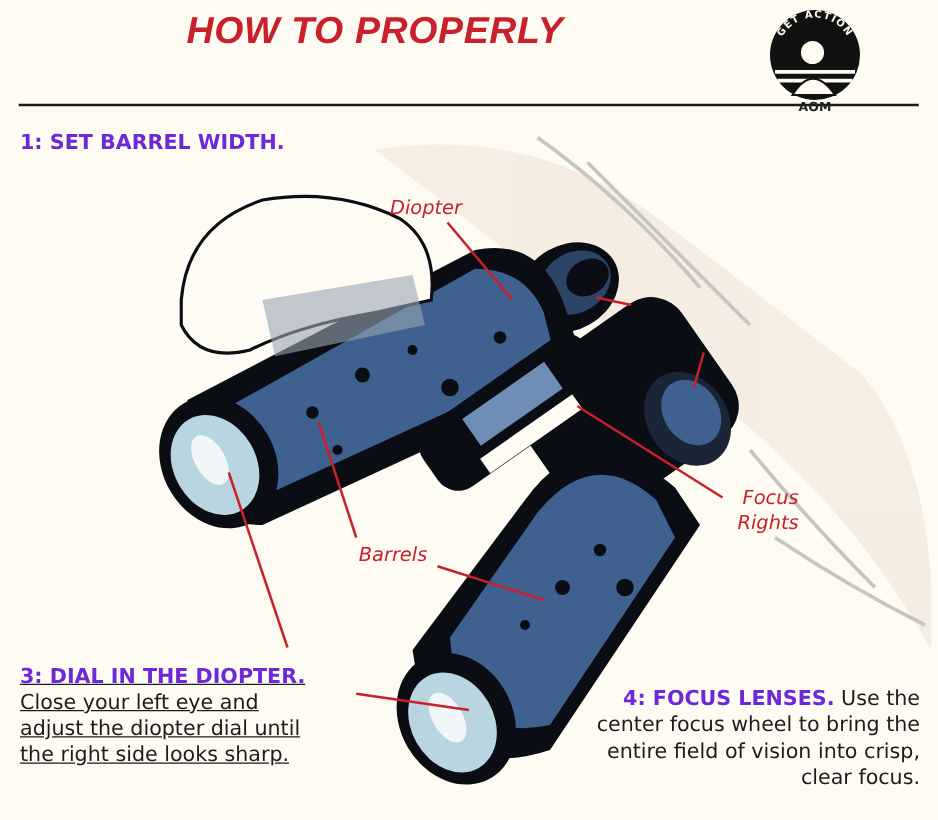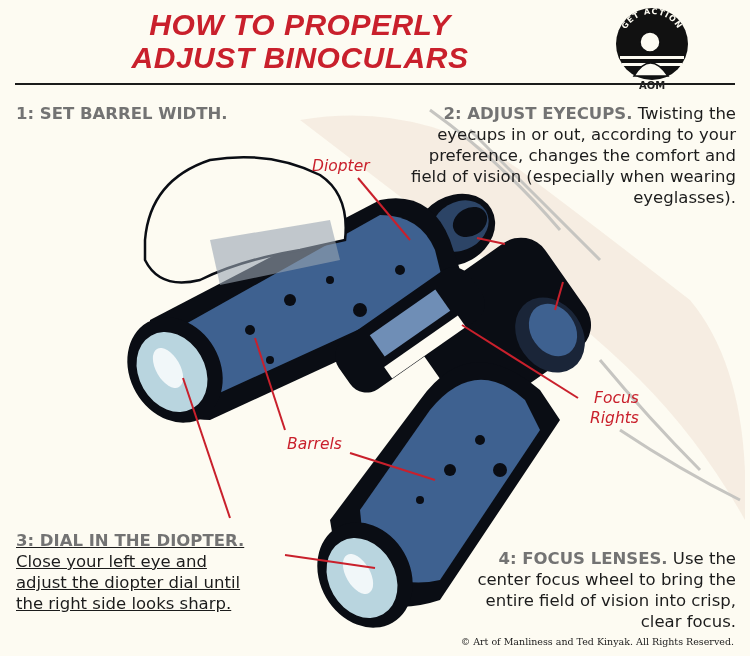--- a/index.html
+++ b/index.html
@@ -15,21 +15,21 @@
     text-align: center; color: #c9202c;
     font-family: "Liberation Sans", sans-serif; font-weight: bold; font-style: italic;
     font-size: 30px; line-height: 33px; letter-spacing: 0.5px;
   }
   .rule { position: absolute; left: 15px; top: 83px; width: 720px; height: 2px; background: #1b1b1b; }
   .logo { position: absolute; left: 612px; top: 6px; width: 80px; height: 86px; }
   .step {
     position: absolute; font-family: "DejaVu Sans", sans-serif; font-size: 16.5px;
     line-height: 21px; color: #1c1c1c;
   }
-  .step .head { color: #737373; font-weight: bold; }
+  .step .head { color: #6d28d9; font-weight: bold; }
   .step1 { left: 16px; top: 103px; width: 240px; }
   .step2 { left: 400px; top: 103px; width: 336px; text-align: right; }
   .step3 { left: 16px; top: 530px; width: 240px; text-decoration: underline; }
   .step4 { left: 470px; top: 548px; width: 266px; text-align: right; }
   .copyright {
     position: absolute; right: 16px; top: 636px; font-family: "DejaVu Serif", serif;
     font-size: 9.5px; color: #222;
   }
   .label {
     position: absolute; color: #c9202c; font-style: italic;
@@ -37,21 +37,20 @@
   }
   svg.art { position: absolute; left: 0; top: 0; }
 </style>
 </head>
 <body>
 
 <div class="canvas">
 
   <div class="title">
     <div>HOW TO PROPERLY</div>
-    <div>ADJUST BINOCULARS</div>
   </div>
   <div class="rule"></div>
 
   <svg class="art" width="750" height="656" viewBox="0 0 750 656">
 
     <g opacity="0.55">
       <path d="M300 120 Q420 100 520 170 Q600 230 690 300 Q740 360 745 470 L745 520 Q700 440 640 380 Q560 300 470 250 Z" fill="#f1e3d6"></path>
       <path d="M430 110 Q500 160 560 230 M470 130 Q540 200 600 260 M600 360 Q650 420 700 470 M620 430 Q680 470 740 500" stroke="#9a9a9a" stroke-width="3" fill="none"></path>
     </g>
 
@@ -131,38 +130,33 @@
     <rect x="8" y="50" width="64" height="3" fill="#fdfbf2"></rect>
     <rect x="10" y="57" width="60" height="3" fill="#fdfbf2"></rect>
     <circle cx="38" cy="36" r="10" fill="#fdfbf2" stroke="#111" stroke-width="1.5"></circle>
     <path d="M22 70 Q38 44 56 70 Z" fill="#fdfbf2" stroke="#111" stroke-width="1.5"></path>
     <text x="40" y="83" text-anchor="middle" font-family="DejaVu Sans, sans-serif" font-size="10" font-weight="bold" fill="#222">AOM</text>
   </svg>
 
   <div class="step step1">
     <span class="head">1: SET BARREL WIDTH.</span><br>
   </div>
-  <div class="step step2">
-    <span class="head">2: ADJUST EYECUPS.</span>
-    <span>Twisting the eyecups in or out, according to your preference, changes the comfort and field of vision (especially when wearing eyeglasses).</span>
-  </div>
   <div class="step step3">
     <span class="head">3: DIAL IN THE DIOPTER.</span><br>
     <span>Close your left eye and adjust the diopter dial until the right side looks sharp.</span>
   </div>
   <div class="step step4">
     <span class="head">4: FOCUS LENSES.</span>
     <span>Use the center focus wheel to bring the entire field of vision into crisp, clear focus.</span>
   </div>
 
   <div class="label" style="left:312px; top:156px;">
     <span>Diopter</span>
   </div>
   <div class="label" style="left:590px; top:388px;">
     <div>Focus</div>
     <div>Rights</div>
   </div>
   <div class="label" style="left:287px; top:434px;">
     <span>Barrels</span>
   </div>
 
-  <div class="copyright">© Art of Manliness and Ted Kinyak. All Rights Reserved.</div>
 </div>
 
 </body></html>

